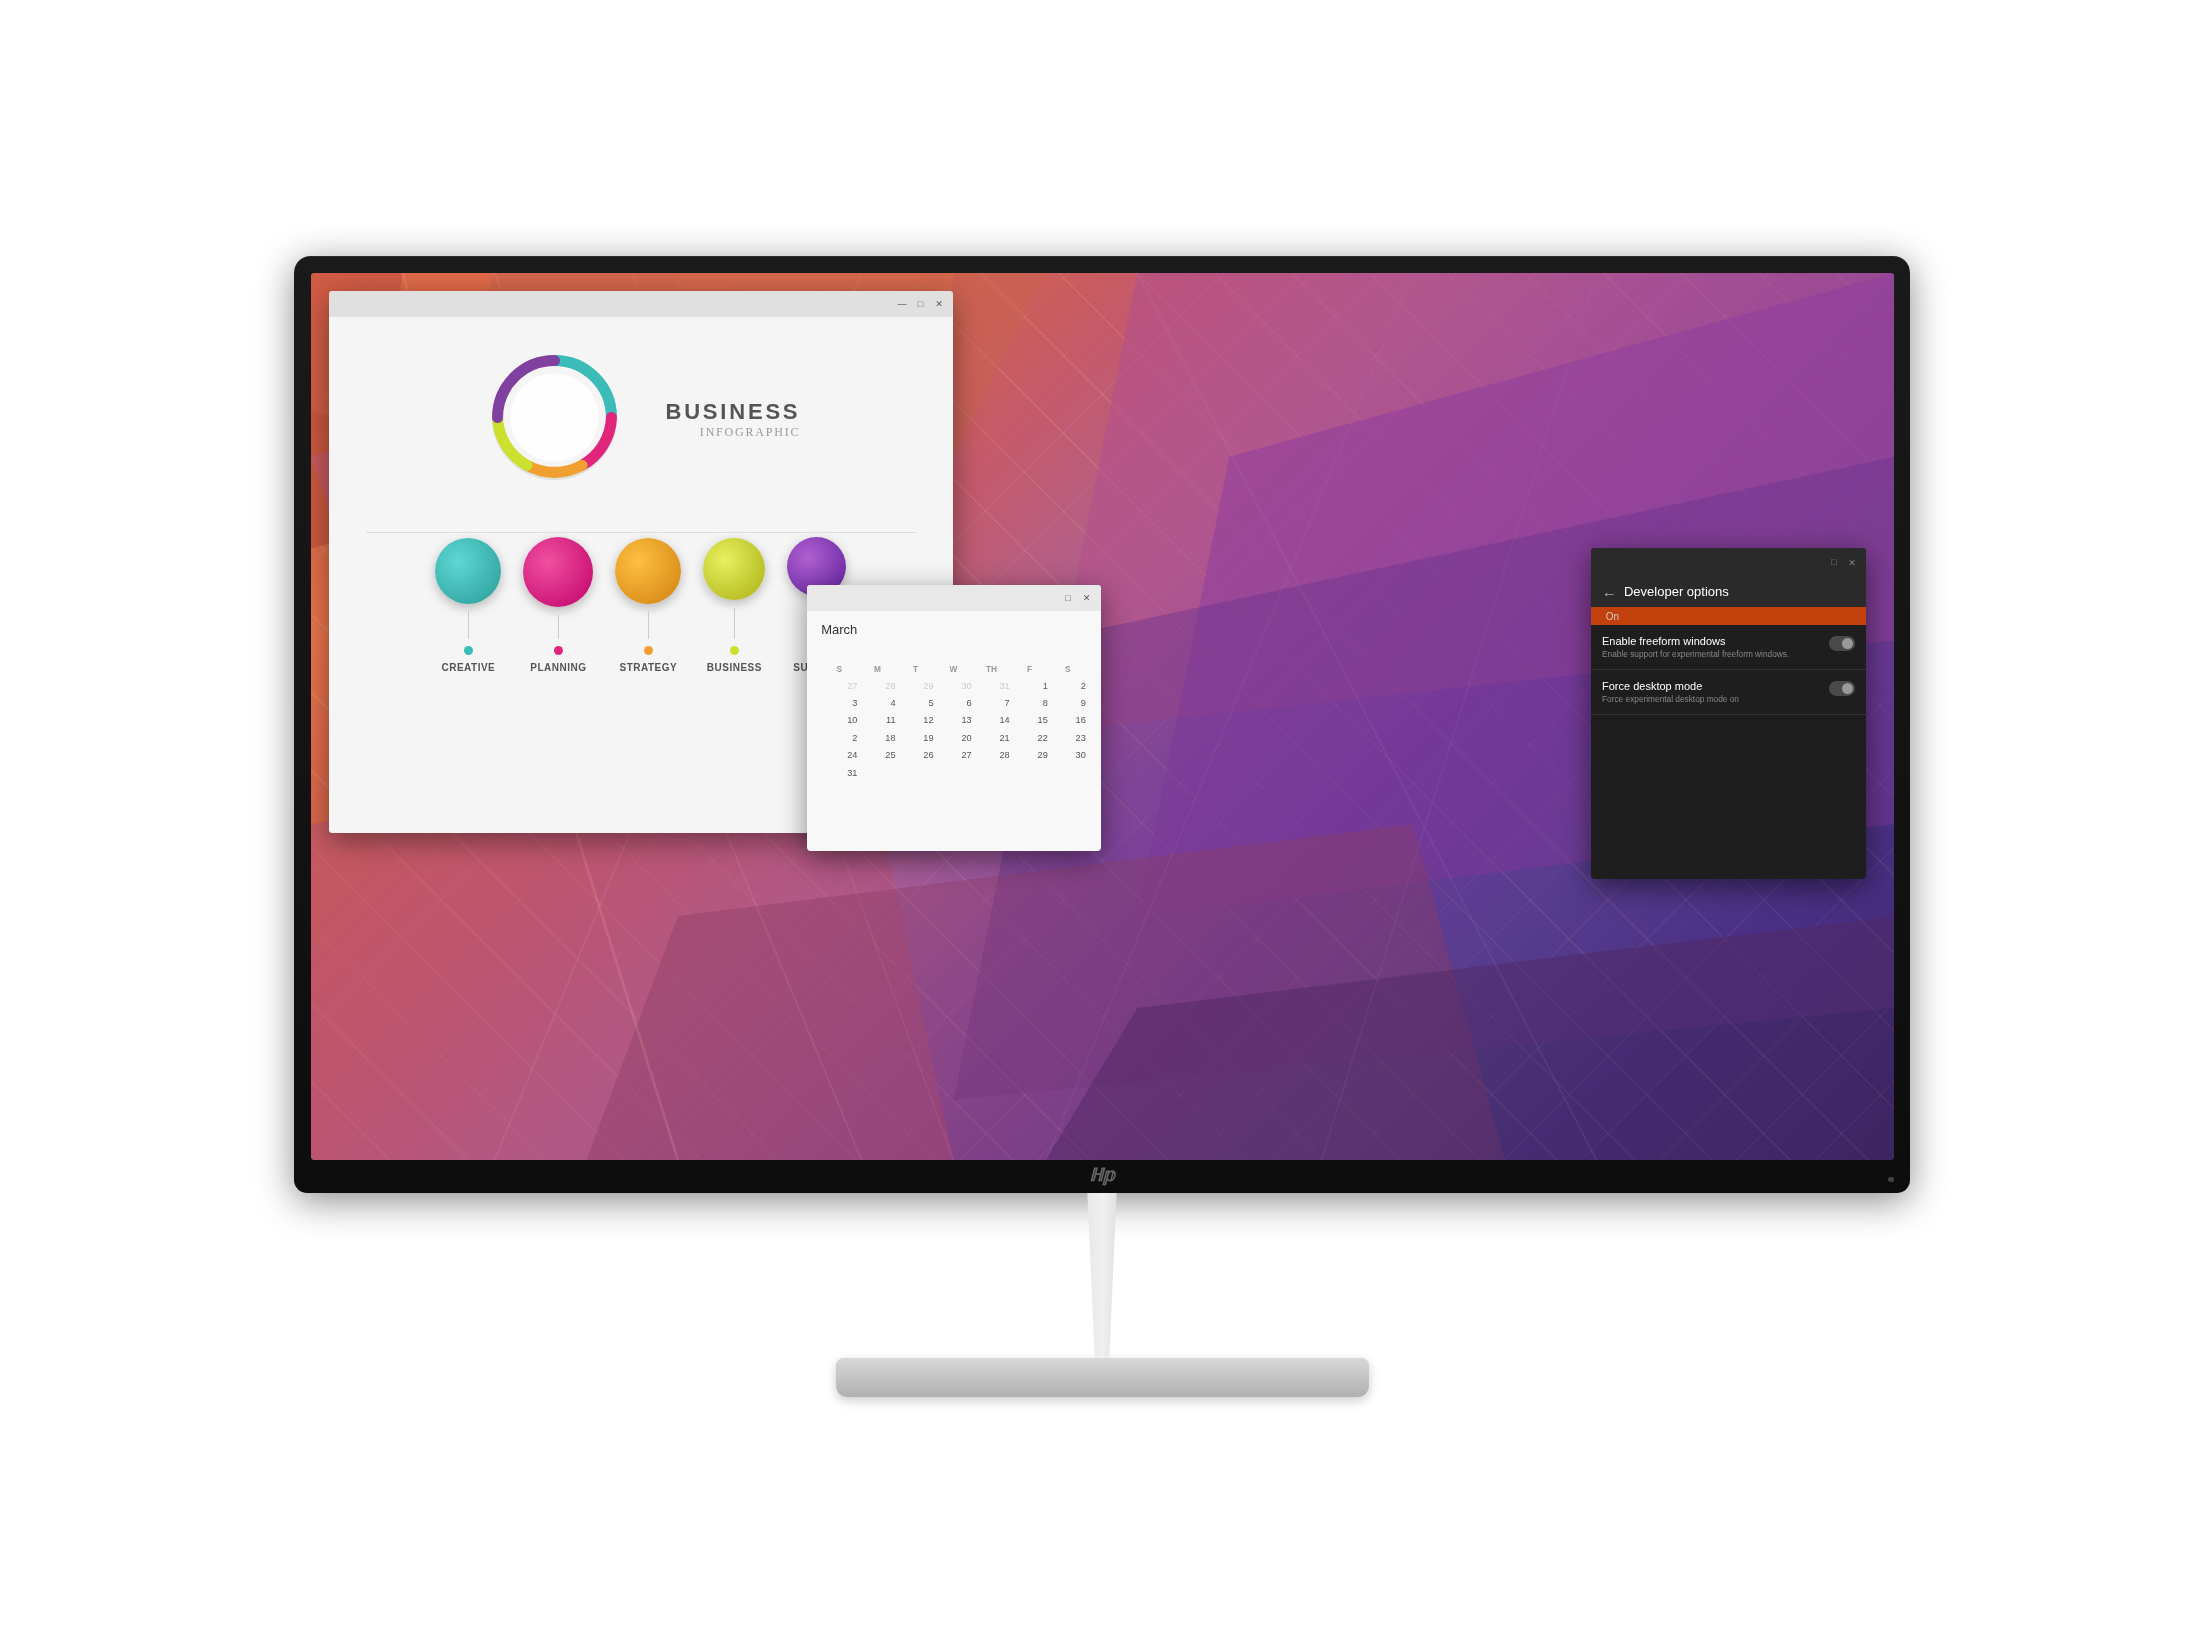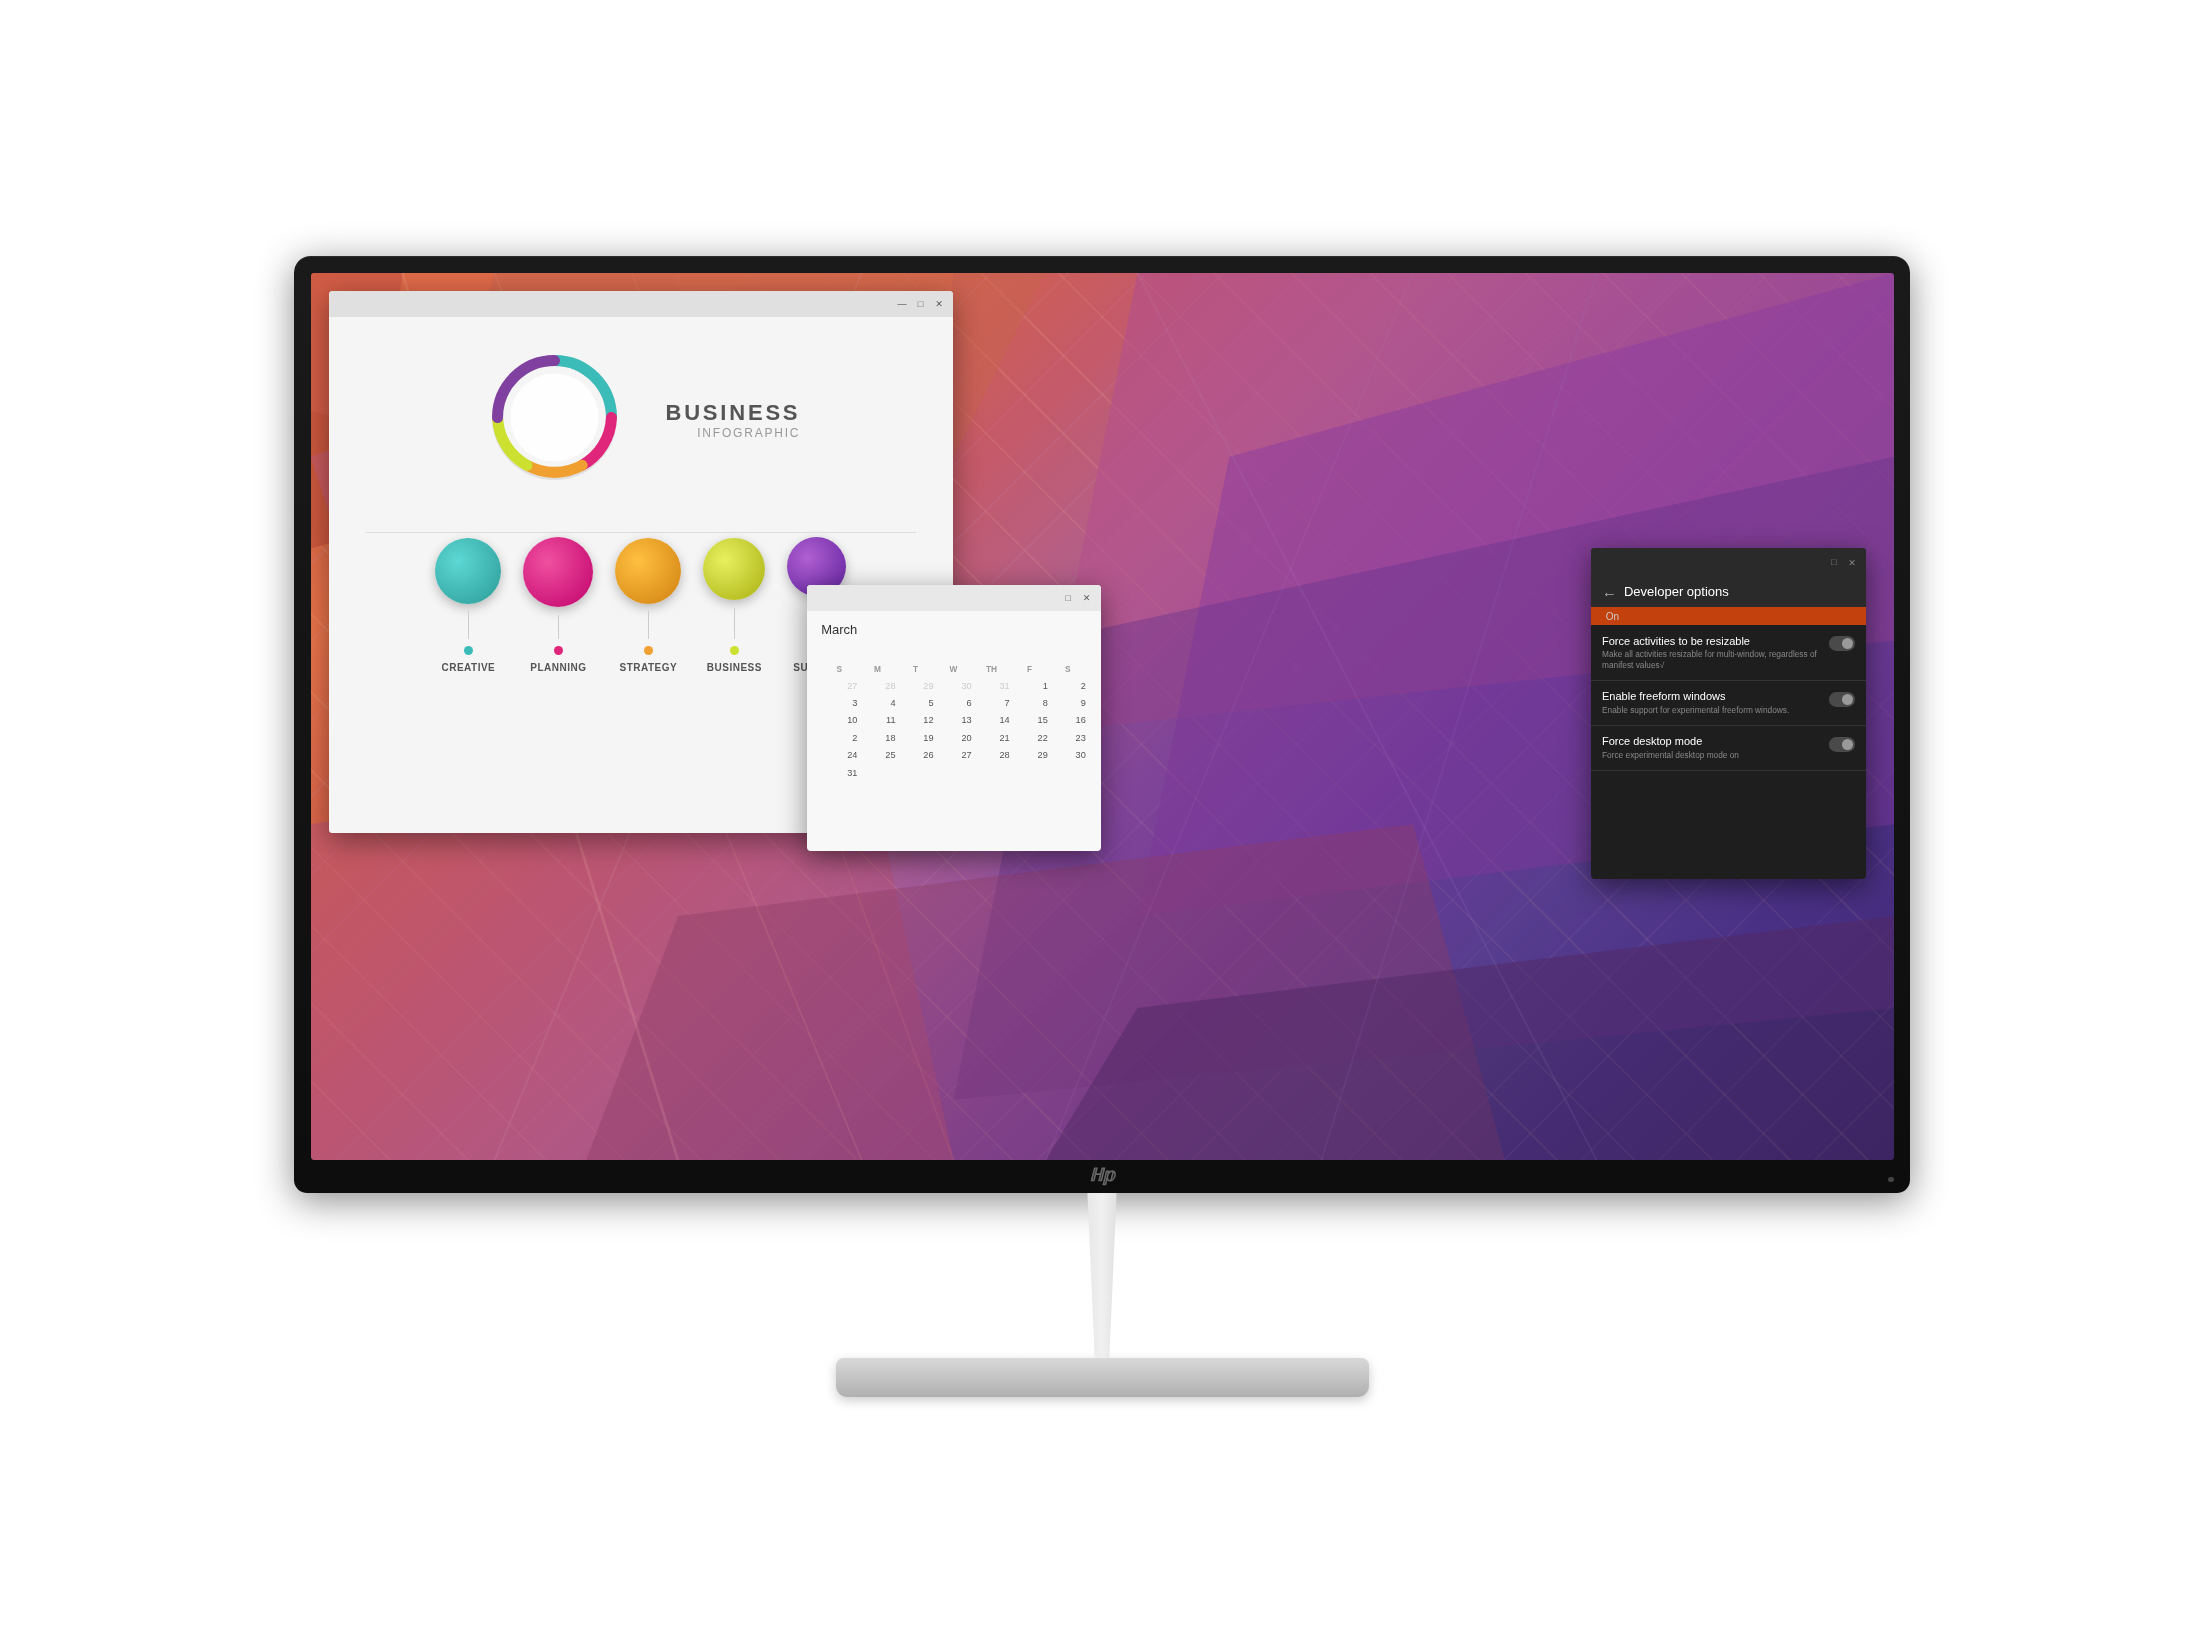--- a/index.html
+++ b/index.html
@@ -420,21 +420,21 @@
                 <path d="M142,80 A62,62 0 0,1 110,132" fill="none" stroke="#e0267a" stroke-width="12" stroke-linecap="round"></path>
                 <path d="M110,132 A62,62 0 0,1 50,132" fill="none" stroke="#f0a030" stroke-width="12" stroke-linecap="round"></path>
                 <path d="M50,132 A62,62 0 0,1 18,80" fill="none" stroke="#cce030" stroke-width="12" stroke-linecap="round"></path>
                 <path d="M18,80 A62,62 0 0,1 80,18" fill="none" stroke="#8040a0" stroke-width="12" stroke-linecap="round"></path>
 
                 <circle cx="80" cy="80" r="48" fill="white" opacity="0.9"></circle>
               </svg>
             </div>
             <div class="infographic-title">
               <div style="font-size:22px; font-weight:700; letter-spacing:2.8px; color:#555;">BUSINESS</div>
-              <div style="font-size:12px; letter-spacing:1.8px; color:#999; font-weight:400;">INFOGRAPHIC</div>
+              <div style="font-size:12px; letter-spacing:1.8px; color:#999; font-weight:400;font-family:Liberation Serif, serif;">INFOGRAPHIC</div>
             </div>
           </div>
 
           <div style="width:100%; display:flex; align-items:center; margin-bottom:5.5px; position:relative;">
             <div style="width:100%; height:0.9px; background:#ddd; position:absolute; top:50%;"></div>
           </div>
 
           <div class="infographic-bubbles">
 
             <div class="bubble-item">
@@ -551,29 +551,20 @@
         <div class="dev-header">
           <div class="dev-back">←</div>
           <div class="dev-title">Developer options</div>
         </div>
         <div class="dev-on-badge">
           <span>On</span>
         </div>
 
         <div class="dev-option">
           <div class="dev-option-text">
-            <div class="dev-option-title">Force activities to be resizable</div>
-            <div class="dev-option-desc">Make all activities resizable for multi-window, regardless of manifest values√</div>
-          </div>
-          <div class="toggle-switch on">
-            <div class="toggle-knob"></div>
-          </div>
-        </div>
-        <div class="dev-option">
-          <div class="dev-option-text">
             <div class="dev-option-title">Enable freeform windows</div>
             <div class="dev-option-desc">Enable support for experimental freeform windows.</div>
           </div>
           <div class="toggle-switch on">
             <div class="toggle-knob"></div>
           </div>
         </div>
         <div class="dev-option">
           <div class="dev-option-text">
             <div class="dev-option-title">Force desktop mode</div>

